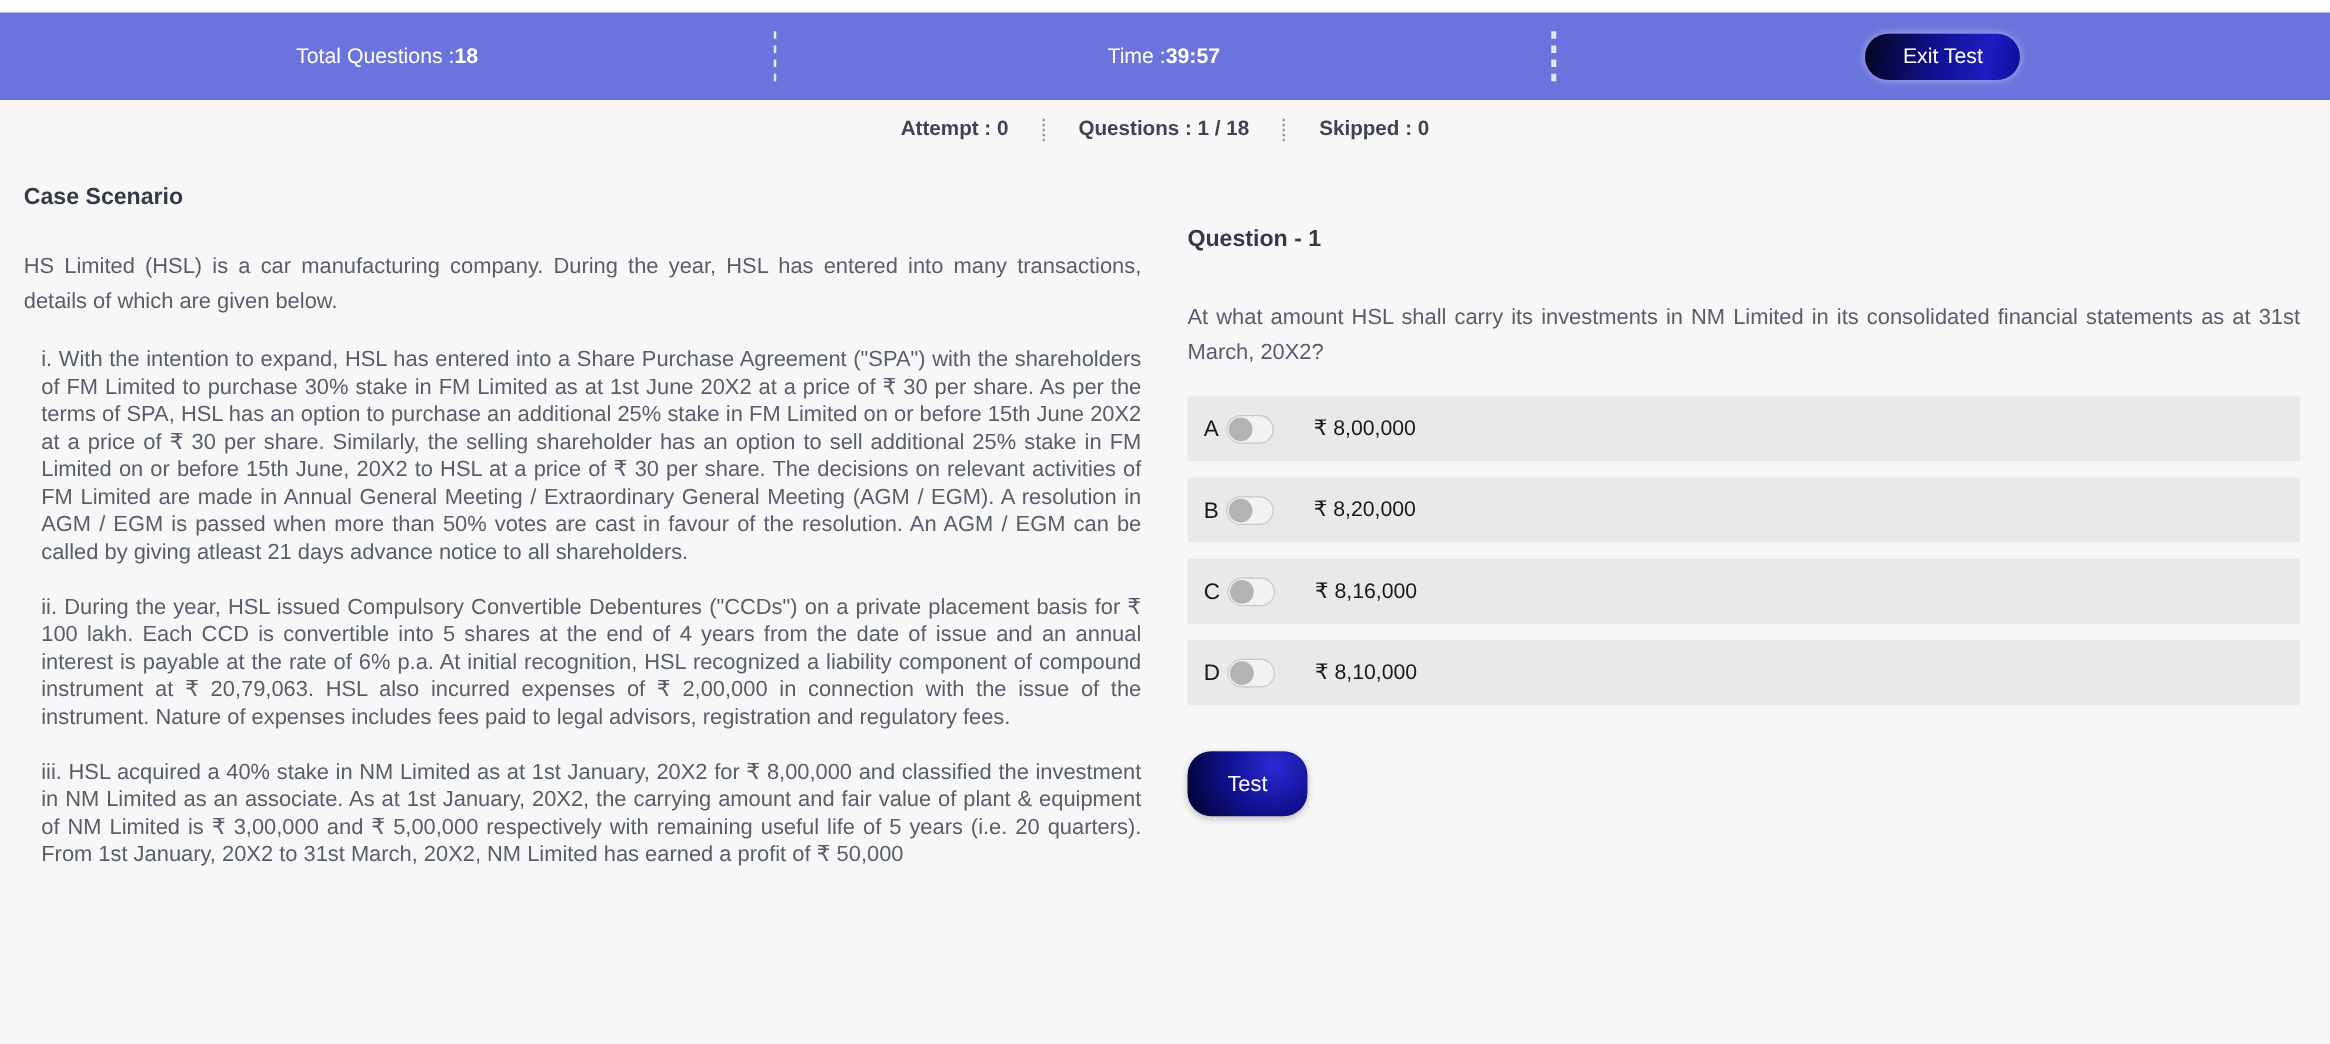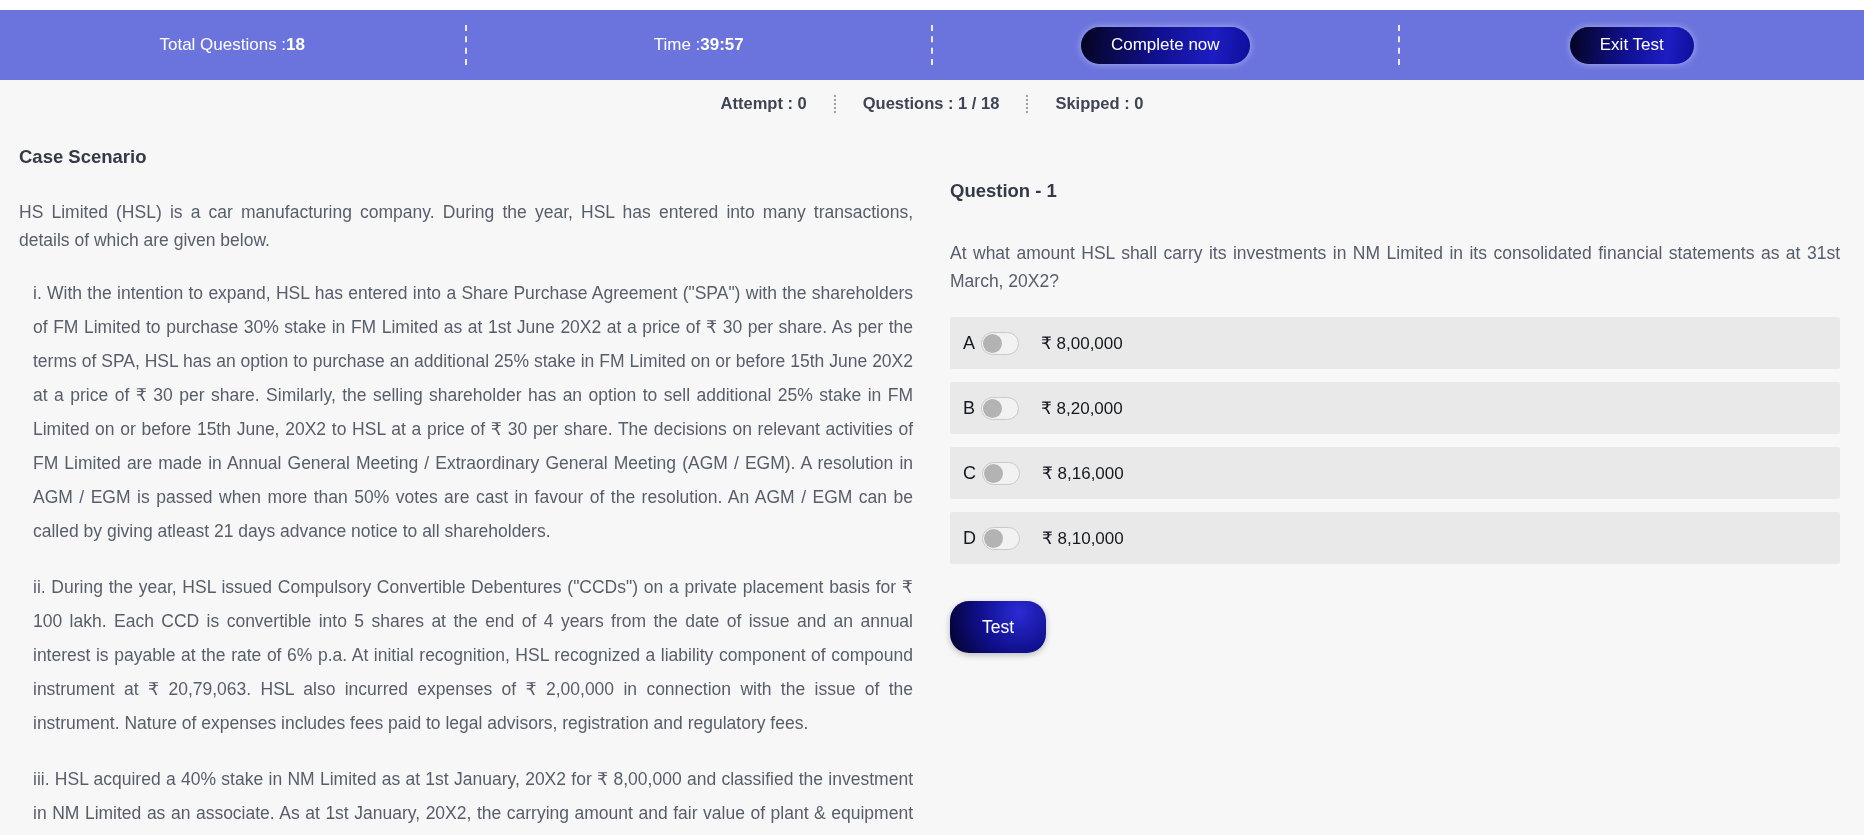--- a/index.html
+++ b/index.html
@@ -46,21 +46,21 @@
   .left-col  { width:894px; margin-left:19px; }
   .right-col { width:890px; margin-left:37px; }
 
   .section-title { font-size:18.5px; font-weight:700; color:#333947; }
 
   .case-intro {
     margin-top:31px; font-size:17.5px; line-height:27.5px; text-align:justify;
   }
   .case-point {
     margin-top:22px; padding-left:14px;
-    font-size:17.5px; line-height:34px; text-align:justify;
+    font-size:17.5px; line-height:22px; text-align:justify;
   }
 
   
   .q-title { margin-top:34px; }
   .q-text {
     margin-top:37px; font-size:17.5px; line-height:28px; text-align:justify;
     color:#565d6b;
   }
   .options { margin-top:22px; }
   .option-row {
@@ -70,42 +70,39 @@
   .option-letter { font-size:18px; color:#15181f; margin-left:13px; }
   .toggle {
     margin-left:6px; width:38px; height:23px;
     background:#f2f2f2; border:1px solid #c9c9c9; border-radius:12px;
     position:relative; flex:0 0 auto; cursor:pointer;
   }
   .toggle-knob {
     position:absolute; left:1px; top:1px; width:19px; height:19px;
     border-radius:50%; background:#b3b3b3;
   }
-  .option-value { margin-left:22px; font-size:17px; color:#15181f; }
+  .option-value { margin-left:32px; font-size:17px; color:#15181f; }
 
   .next-btn {
     margin-top:24px; width:96px; height:52px; border:none; border-radius:19px;
     color:#ffffff; font-size:17.5px; font-family:inherit; cursor:pointer;
     background:radial-gradient(circle at 72% 22%, #2b2bd6 0%, #10108f 48%, #010126 100%);
     box-shadow:0 2px 6px rgba(0,0,0,0.25);
   }
 </style>
 </head>
 <body>
 
 <div class="top-strip"></div>
 
 <div class="header-bar">
   <div class="header-cell"><span>Total Questions :</span><span class="hdr-value">18</span></div>
   <div class="header-sep"></div>
   <div class="header-cell"><span>Time :</span><span class="hdr-value">39:57</span></div>
   <div class="header-sep"></div>
-  <div class="header-cell">
-    <button class="pill-btn">Complete now</button>
-  </div>
   <div class="header-sep"></div>
   <div class="header-cell">
     <button class="pill-btn">Exit Test</button>
   </div>
 </div>
 
 <div class="stats-row">
   <div class="stats-item">Attempt : 0</div>
   <div class="stats-sep"></div>
   <div class="stats-item">Questions : 1 / 18</div>

